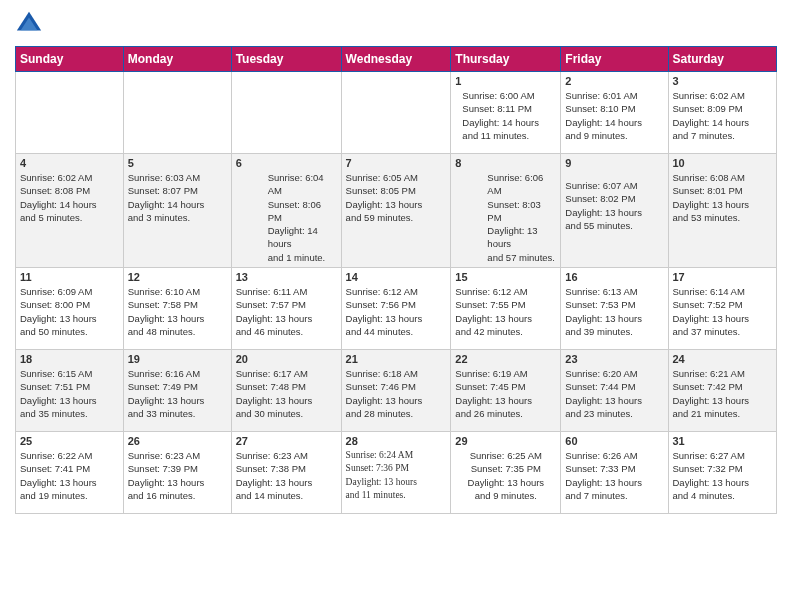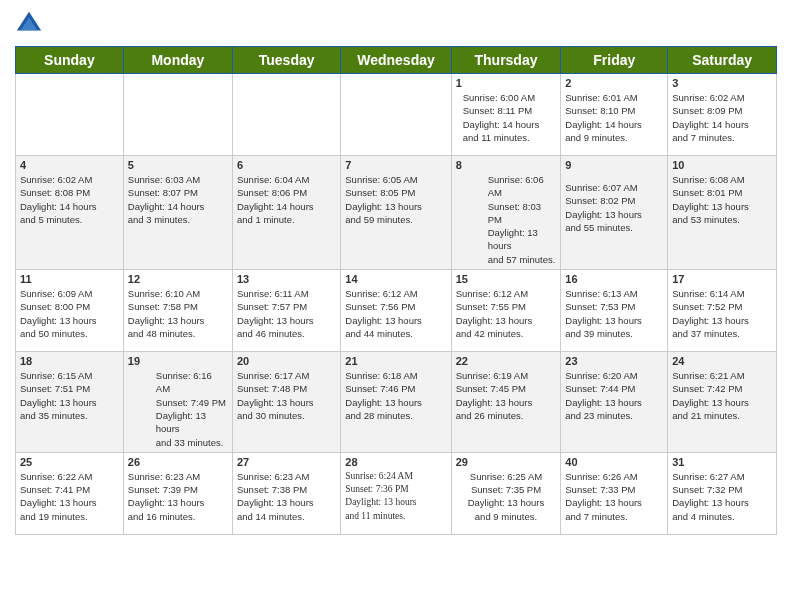--- a/index.html
+++ b/index.html
@@ -42,25 +42,25 @@
     .location {
       font-size: 16px;
       color: #555;
     }
     table {
       width: 100%;
       border-collapse: collapse;
       font-size: 10px;
     }
     thead tr th {
-      background-color: #4d7c0f;
+      background-color: #be185d;
       color: #fff;
       padding: 5px 4px;
-      text-align: center;
-      font-size: 14px;
+      text-align: left;
+      font-size: 12px;
       font-weight: bold;
       border: 1px solid #1a5aab;
     }
     tbody tr td {
       border: 1px solid #ccc;
       vertical-align: top;
       padding: 3px 4px;
       height: 82px;
       width: 113px;
     }
@@ -160,21 +160,21 @@
           </td>
           <td>
             <span class="day-num">5</span>
             <div class="cell-text" style="white-space: pre-line;">Sunrise: 6:03 AM
 Sunset: 8:07 PM
 Daylight: 14 hours
 and 3 minutes.</div>
           </td>
           <td>
             <span class="day-num">6</span>
-            <div class="cell-text" style="white-space: pre-line;">Sunrise: 6:04 AM
+            <div class="cell-text" style="white-space: pre-line; margin-left: 32px;">Sunrise: 6:04 AM
 Sunset: 8:06 PM
 Daylight: 14 hours
 and 1 minute.</div>
           </td>
           <td>
             <span class="day-num">7</span>
             <div class="cell-text" style="white-space: pre-line;">Sunrise: 6:05 AM
 Sunset: 8:05 PM
 Daylight: 13 hours
 and 59 minutes.</div>
@@ -255,21 +255,21 @@
         <tr>
           <td>
             <span class="day-num">18</span>
             <div class="cell-text" style="white-space: pre-line;">Sunrise: 6:15 AM
 Sunset: 7:51 PM
 Daylight: 13 hours
 and 35 minutes.</div>
           </td>
           <td>
             <span class="day-num">19</span>
-            <div class="cell-text" style="white-space: pre-line; margin-left: 28px;">Sunrise: 6:16 AM
+            <div class="cell-text" style="white-space: pre-line;">Sunrise: 6:16 AM
 Sunset: 7:49 PM
 Daylight: 13 hours
 and 33 minutes.</div>
           </td>
           <td>
             <span class="day-num">20</span>
             <div class="cell-text" style="white-space: pre-line;">Sunrise: 6:17 AM
 Sunset: 7:48 PM
 Daylight: 13 hours
 and 30 minutes.</div>
@@ -333,21 +333,21 @@
 and 11 minutes.</div>
           </td>
           <td>
             <span class="day-num">29</span>
             <div class="cell-text" style="white-space: pre-line; text-align: center;">Sunrise: 6:25 AM
 Sunset: 7:35 PM
 Daylight: 13 hours
 and 9 minutes.</div>
           </td>
           <td>
-            <span class="day-num">40</span>
+            <span class="day-num">60</span>
             <div class="cell-text" style="white-space: pre-line;">Sunrise: 6:26 AM
 Sunset: 7:33 PM
 Daylight: 13 hours
 and 7 minutes.</div>
           </td>
           <td>
             <span class="day-num">31</span>
             <div class="cell-text" style="white-space: pre-line;">Sunrise: 6:27 AM
 Sunset: 7:32 PM
 Daylight: 13 hours

